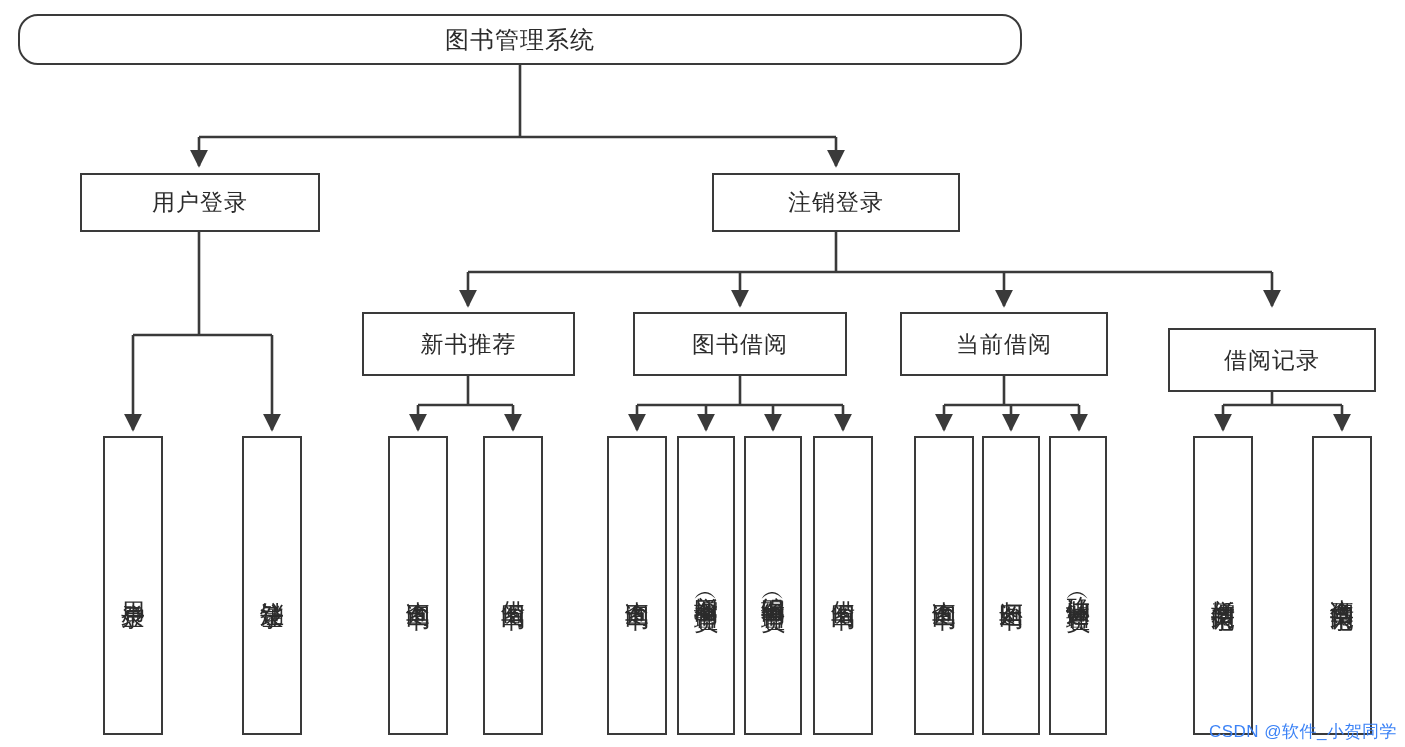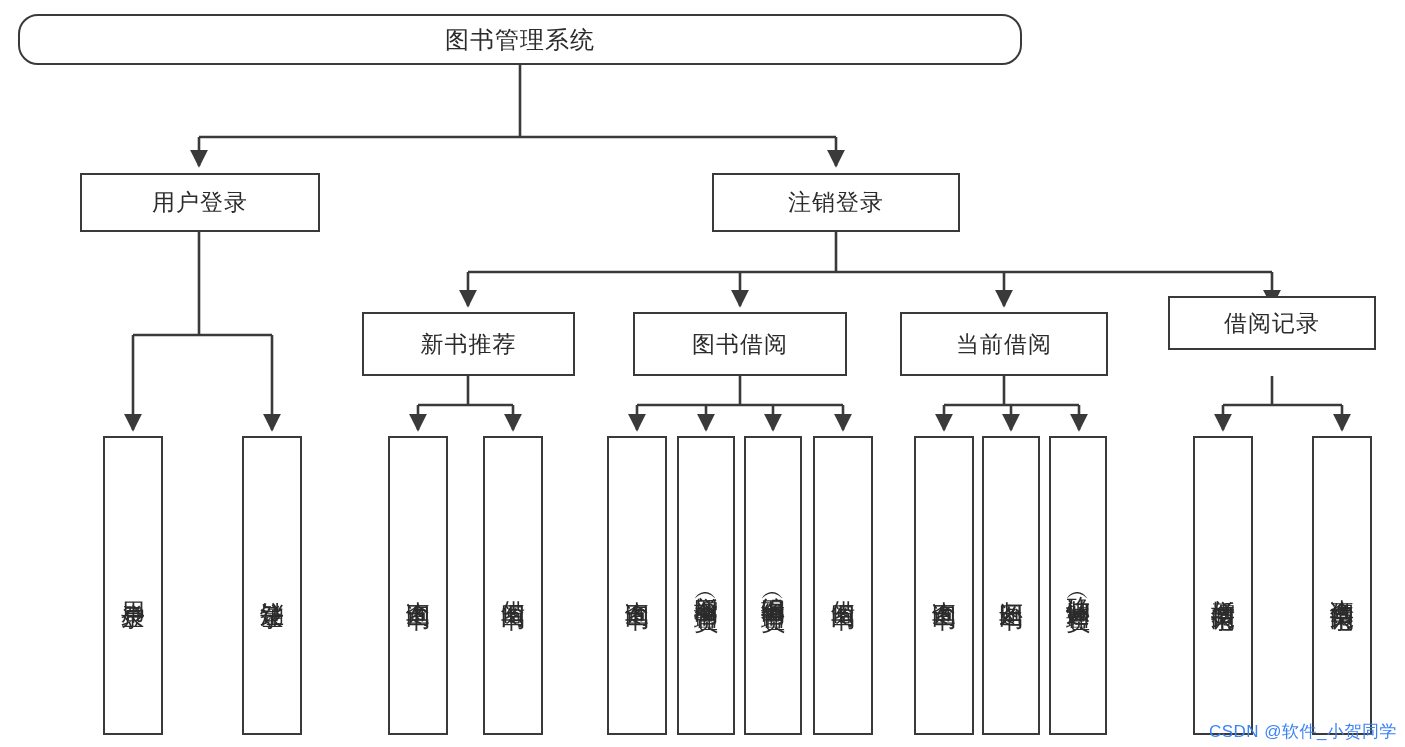--- a/index.html
+++ b/index.html
@@ -130,21 +130,21 @@
 
   <div class="node horiz" style="left:362px;top:312px;width:213px;height:64px;">
     <span class="label">新书推荐</span>
   </div>
   <div class="node horiz" style="left:633px;top:312px;width:214px;height:64px;">
     <span class="label">图书借阅</span>
   </div>
   <div class="node horiz" style="left:900px;top:312px;width:208px;height:64px;">
     <span class="label">当前借阅</span>
   </div>
-  <div class="node horiz" style="left:1168px;top:296px;width:208px;height:54px;">
+  <div class="node horiz" style="left:1168px;top:328px;width:208px;height:64px;">
     <span class="label">借阅记录</span>
   </div>
 
   <div class="node vert" style="left:103px;top:436px;width:60px;height:299px;">
     <span class="label">用户登录</span>
   </div>
   <div class="node vert" style="left:242px;top:436px;width:60px;height:299px;">
     <span class="label">注销登录</span>
   </div>
 

